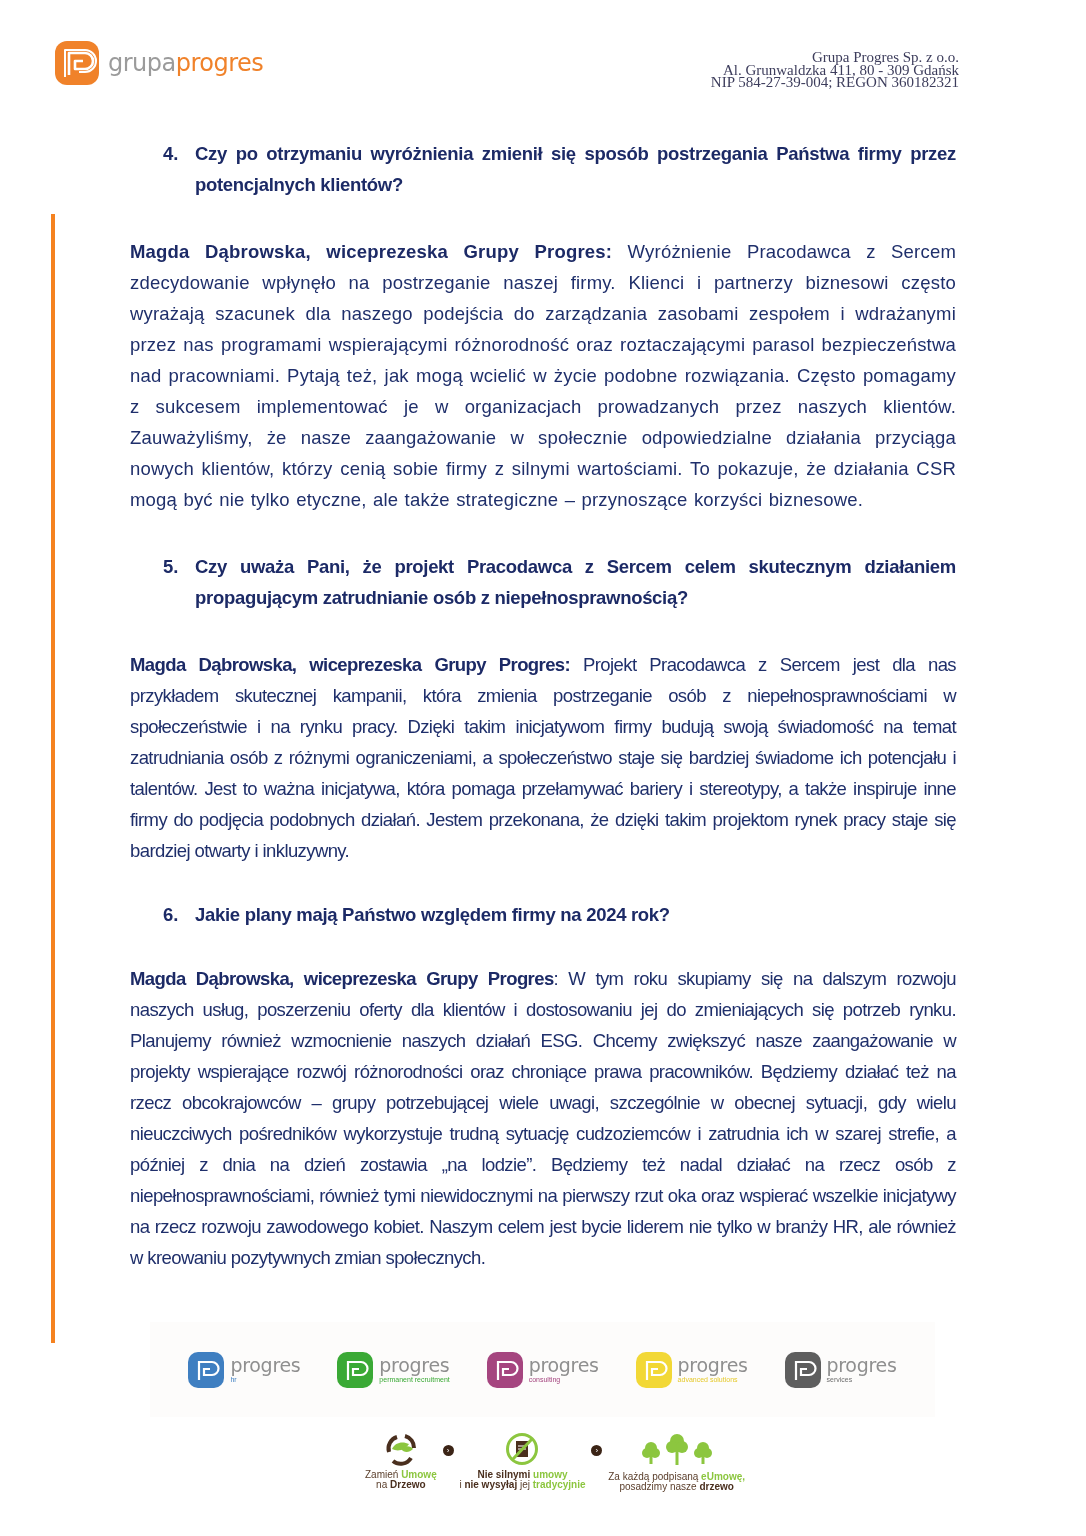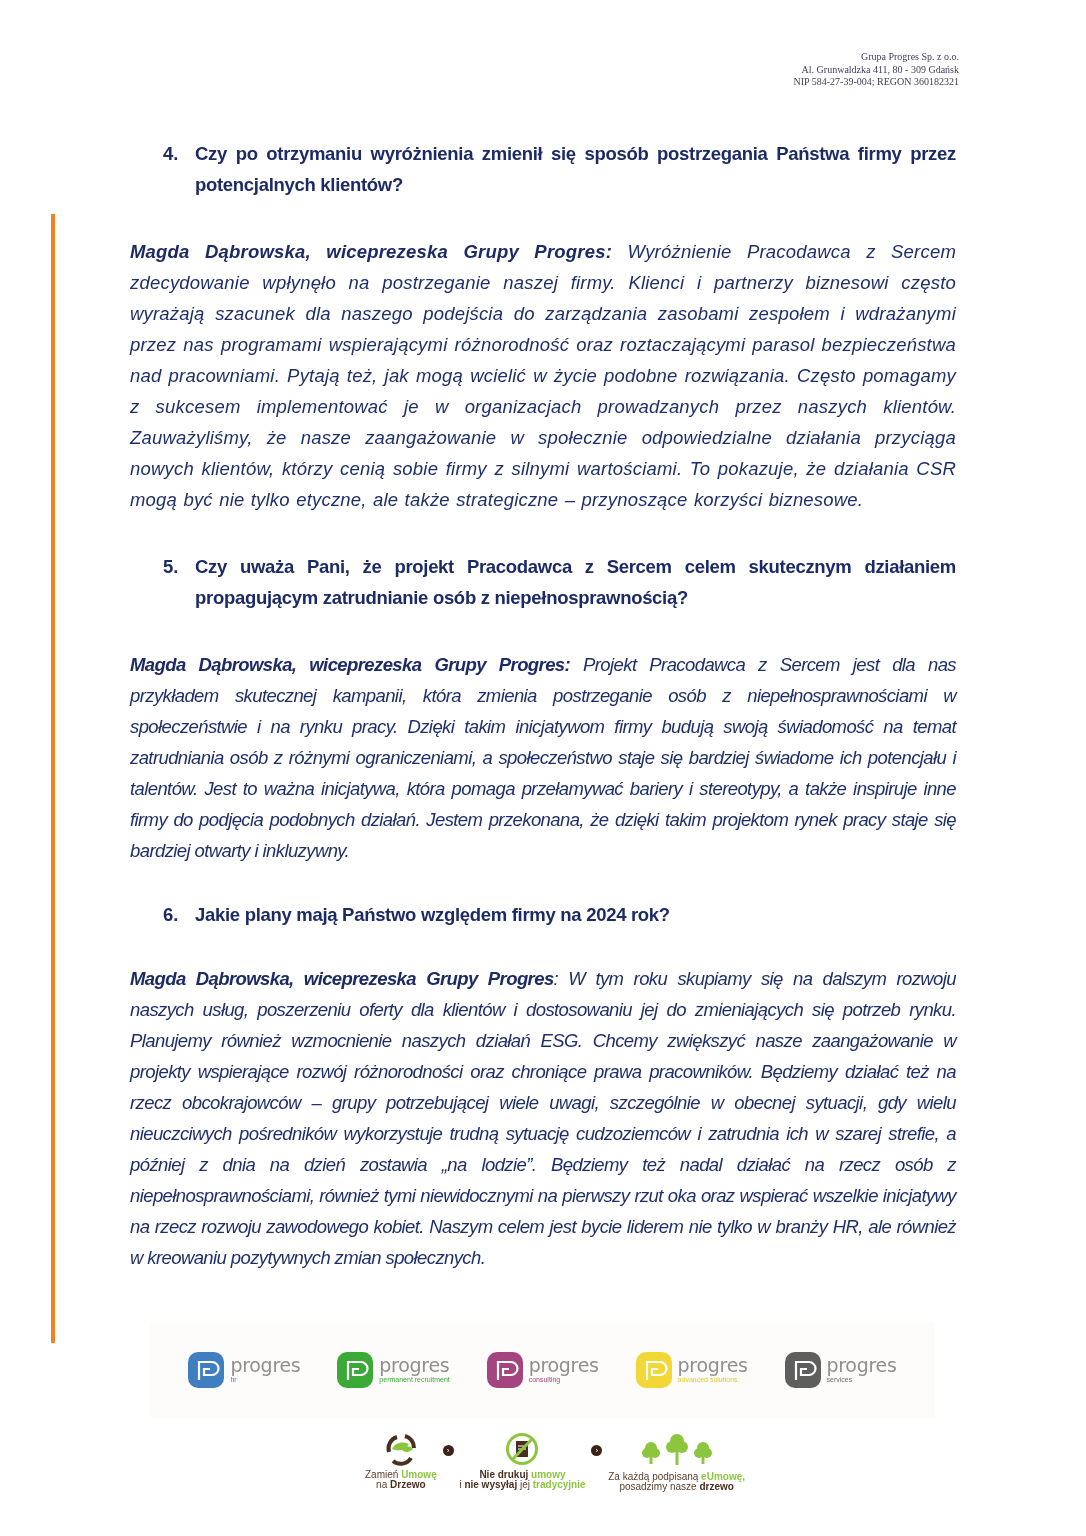--- a/index.html
+++ b/index.html
@@ -8,31 +8,31 @@
 
     
     .logo { position: absolute; left: 55px; top: 40px; display: flex; align-items: center; height: 46px; }
     .logo-mark { width: 44px; height: 44px; border-radius: 12px; background: #f0822a; position: relative; }
     .logo-mark svg { position: absolute; left: 0; top: 0; }
     .logo-text { margin-left: 9px; font-family: "DejaVu Sans", sans-serif; font-size: 24px; letter-spacing: -0.5px; line-height: 1; }
     .logo-text .grupa { color: #9b9b9b; }
     .logo-text .progres { color: #f0822a; }
 
     
-    .company { position: absolute; right: 127px; top: 51px; text-align: right; font-family: "Liberation Serif", serif; font-size: 10px; line-height: 12.5px; color: #3d3d5c; }
+    .company { position: absolute; right: 127px; top: 51px; text-align: right; font-family: "Liberation Serif", serif; font-size: 15px; line-height: 12.5px; color: #3d3d5c; }
 
     
     .accent-bar { position: absolute; left: 51px; top: 214px; width: 4px; height: 1129px; background: #f58220; }
 
     
     .content { position: absolute; left: 130px; top: 138px; width: 826px; font-family: "Liberation Sans", sans-serif; }
     .question { display: flex; font-weight: bold; font-size: 18.5px; line-height: 31px; color: #1c2a66; text-align: justify; }
     .q-num { width: 65px; flex: 0 0 65px; padding-left: 33px; box-sizing: border-box; }
     .q-text { flex: 1; letter-spacing: -0.3px; }
-    .answer { font-size: 18.5px; line-height: 31px; color: #1f2f6b; text-align: justify; letter-spacing: -0.2px; font-style: italic; }
+    .answer { font-size: 18.5px; line-height: 31px; color: #1f2f6b; text-align: justify; letter-spacing: -0.2px; }
     .answer .speaker { font-weight: bold; color: #1c2a66; }
     .answer.wide { letter-spacing: 0.2px; word-spacing: 1px; }
     .answer.narrow { letter-spacing: -0.6px; font-size: 18.5px; }
 
     #q4 { margin-top: 0; }
     #a4 { margin-top: 36px; }
     #q5 { margin-top: 36px; }
     #a5 { margin-top: 36px; }
     #q6 { margin-top: 33px; }
     #a6 { margin-top: 33px; }
@@ -51,20 +51,31 @@
     .eco-caption { font-size: 10px; line-height: 10px; text-align: center; color: #5a3e2b; margin-top: 4px; white-space: nowrap; }
     .eco-caption .green { color: #8cc63f; font-weight: bold; }
     .eco-caption .dark { font-weight: bold; color: #4a2f1e; }
     .eco-arrow { width: 11px; height: 11px; border-radius: 50%; background: #3b2416; color: #fff; font-size: 8px; line-height: 11px; text-align: center; margin-top: 13px; }
   </style>
 </head>
 <body>
 
 <div class="page">
 
+  <div class="logo">
+    <div class="logo-mark">
+      <svg width="44" height="44" viewBox="0 0 44 44">
+        <path d="M14 34 V12 h16 a8 8 0 0 1 0 16 h-10 v-8 h8" fill="none" stroke="#fff" stroke-width="2.6" stroke-linejoin="round"></path>
+        <path d="M10 36 V9 h20 a11 11 0 0 1 0 22 h-6" fill="none" stroke="#fff" stroke-width="2" stroke-linejoin="round"></path>
+      </svg>
+    </div>
+    <div class="logo-text">
+      <span class="grupa">grupa</span><span class="progres">progres</span>
+    </div>
+  </div>
 
   <div class="company">
     <div>Grupa Progres Sp. z o.o.</div>
     <div>Al. Grunwaldzka 411, 80 - 309 Gdańsk</div>
     <div>NIP 584-27-39-004; REGON 360182321</div>
   </div>
 
   <div class="accent-bar"></div>
 
   <div class="content">
@@ -169,21 +180,21 @@
     <div class="eco-arrow">›</div>
     <div class="eco-item">
       <svg width="34" height="34" viewBox="0 0 34 34">
         <circle cx="17" cy="17" r="14.5" fill="none" stroke="#8cc63f" stroke-width="3"></circle>
         <rect x="11" y="9" width="12" height="16" fill="#4a2f1e"></rect>
         <line x1="13" y1="14" x2="21" y2="14" stroke="#fff" stroke-width="1"></line>
         <line x1="13" y1="17" x2="21" y2="17" stroke="#fff" stroke-width="1"></line>
         <line x1="8" y1="27" x2="27" y2="7" stroke="#8cc63f" stroke-width="3"></line>
       </svg>
       <div class="eco-caption">
-        <div><span class="dark">Nie drukuj </span><span class="green">umowy</span></div>
+        <div><span class="dark">Nie silnymi </span><span class="green">umowy</span></div>
         <div><span>i </span><span class="dark">nie wysyłaj</span><span> jej </span><span class="green">tradycyjnie</span></div>
       </div>
     </div>
     <div class="eco-arrow">›</div>
     <div class="eco-item">
       <svg width="80" height="36" viewBox="0 0 80 36">
         <g fill="#8cc63f">
           <circle cx="14" cy="16" r="6"></circle>
             <circle cx="10" cy="21" r="5"></circle>
             <circle cx="18" cy="21" r="5"></circle>

